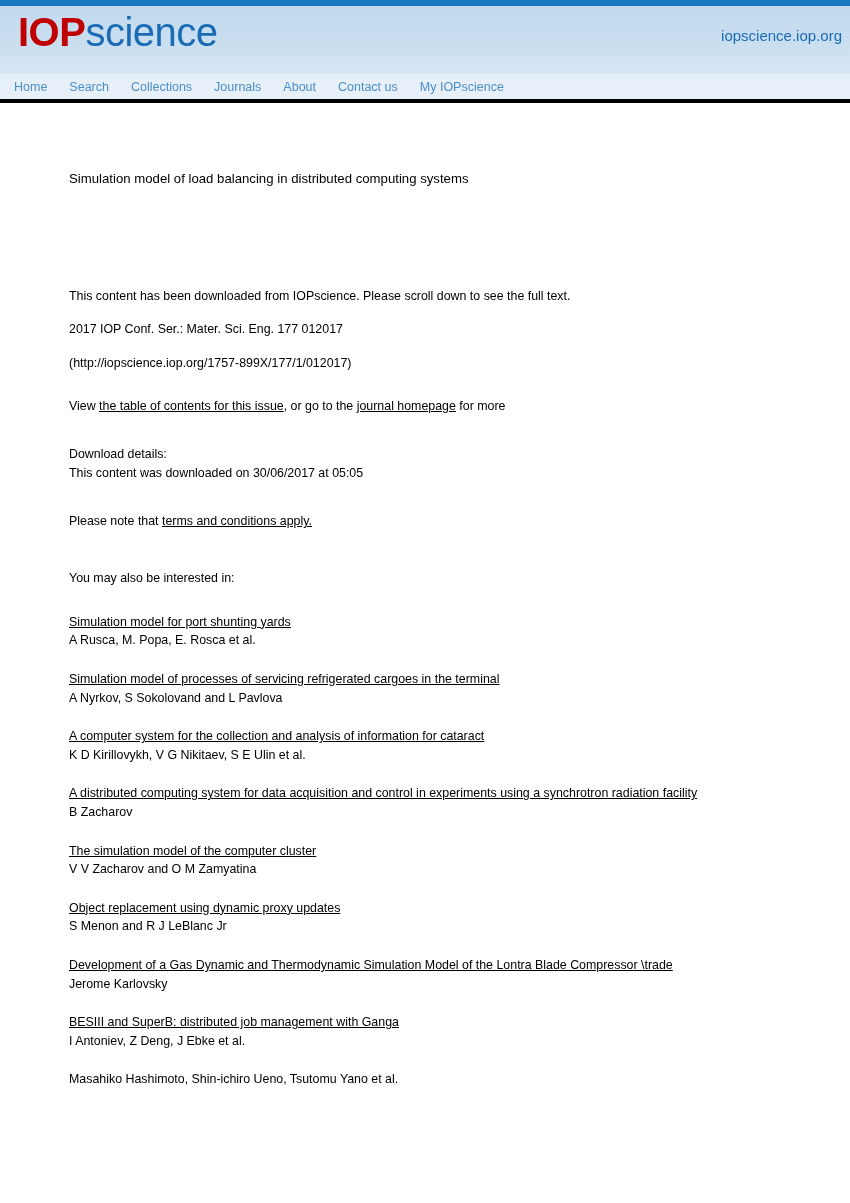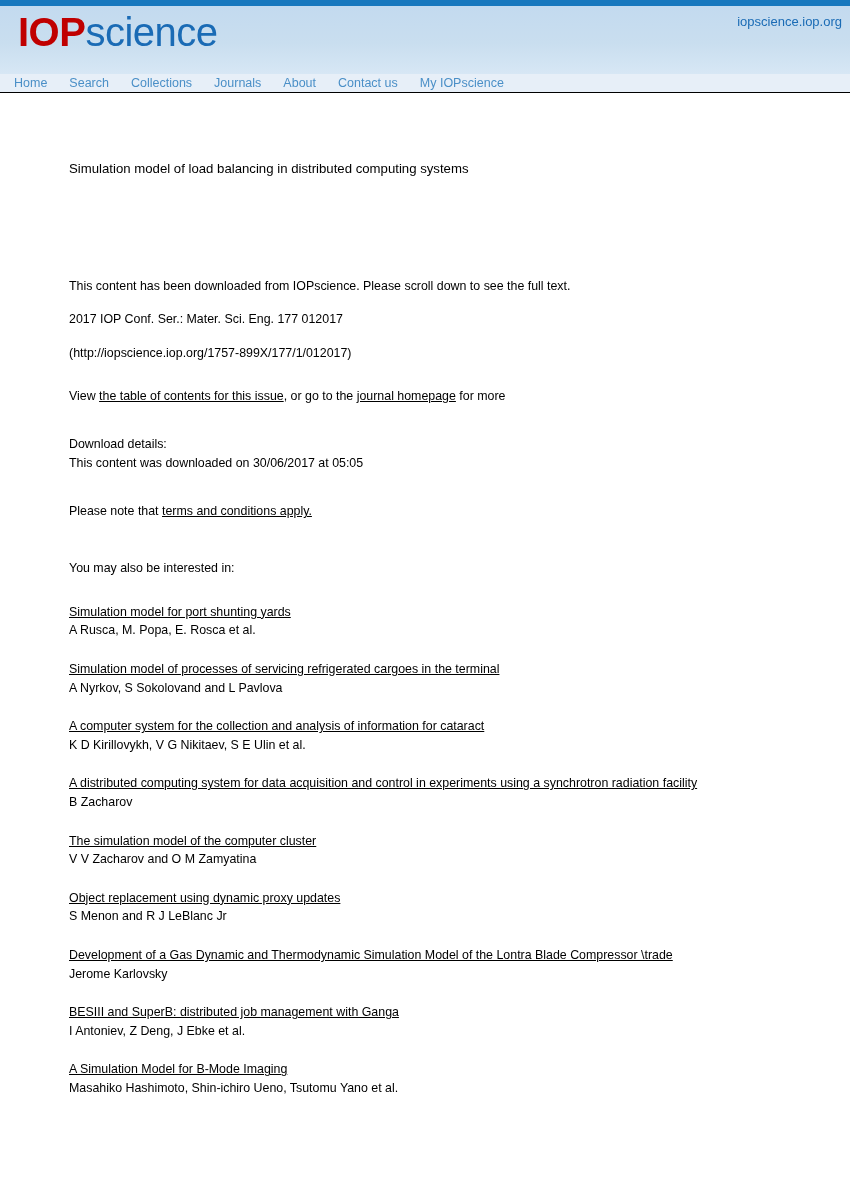--- a/index.html
+++ b/index.html
@@ -44,29 +44,29 @@
     color: #c00000;
     font-weight: bold;
   }
   .brand .science {
     color: #1a6bb5;
     font-weight: normal;
   }
   .site-url {
     position: absolute;
     right: 8px;
-    top: 8px;
-    font-size: 13px;
+    top: 21px;
+    font-size: 15px;
     color: #1a6bb5;
   }
   .nav-band {
-    height: 19px;
+    height: 29px;
     width: 100%;
     background: #e7eff8;
-    border-bottom: 1px solid #000000;
+    border-bottom: 4px solid #000000;
     display: flex;
     align-items: center;
     padding-left: 14px;
     box-sizing: border-box;
   }
   .nav-item {
     color: #4a8fc7;
     font-size: 12.5px;
     margin-right: 22px;
     text-decoration: none;
@@ -202,18 +202,17 @@
       <a class="related-title" href="#">Development of a Gas Dynamic and Thermodynamic Simulation Model of the Lontra Blade Compressor \trade</a>
       <span class="related-authors">Jerome Karlovsky</span>
     </div>
 
     <div class="related-item">
       <a class="related-title" href="#">BESIII and SuperB: distributed job management with Ganga</a>
       <span class="related-authors">I Antoniev, Z Deng, J Ebke et al.</span>
     </div>
 
     <div class="related-item">
-      <a class="related-title" href="#">A Simulation Model for B-Mode Imaging</a>
       <span class="related-authors">Masahiko Hashimoto, Shin-ichiro Ueno, Tsutomu Yano et al.</span>
     </div>
 
   </div>
 </main>
 
 </body></html>

